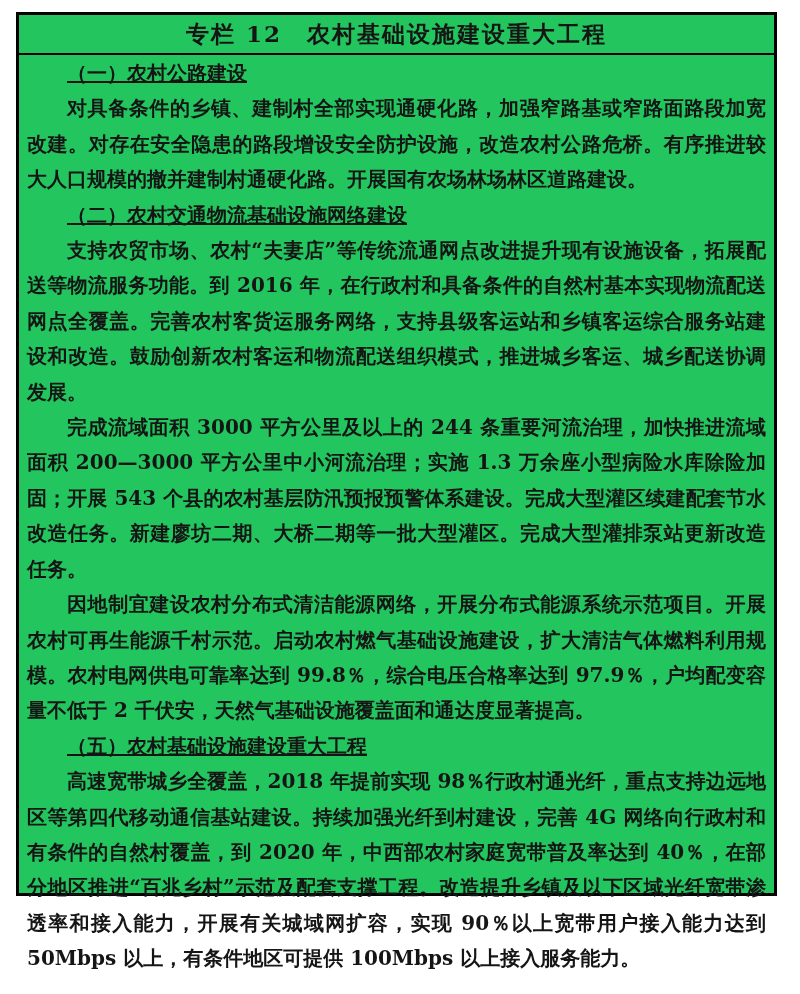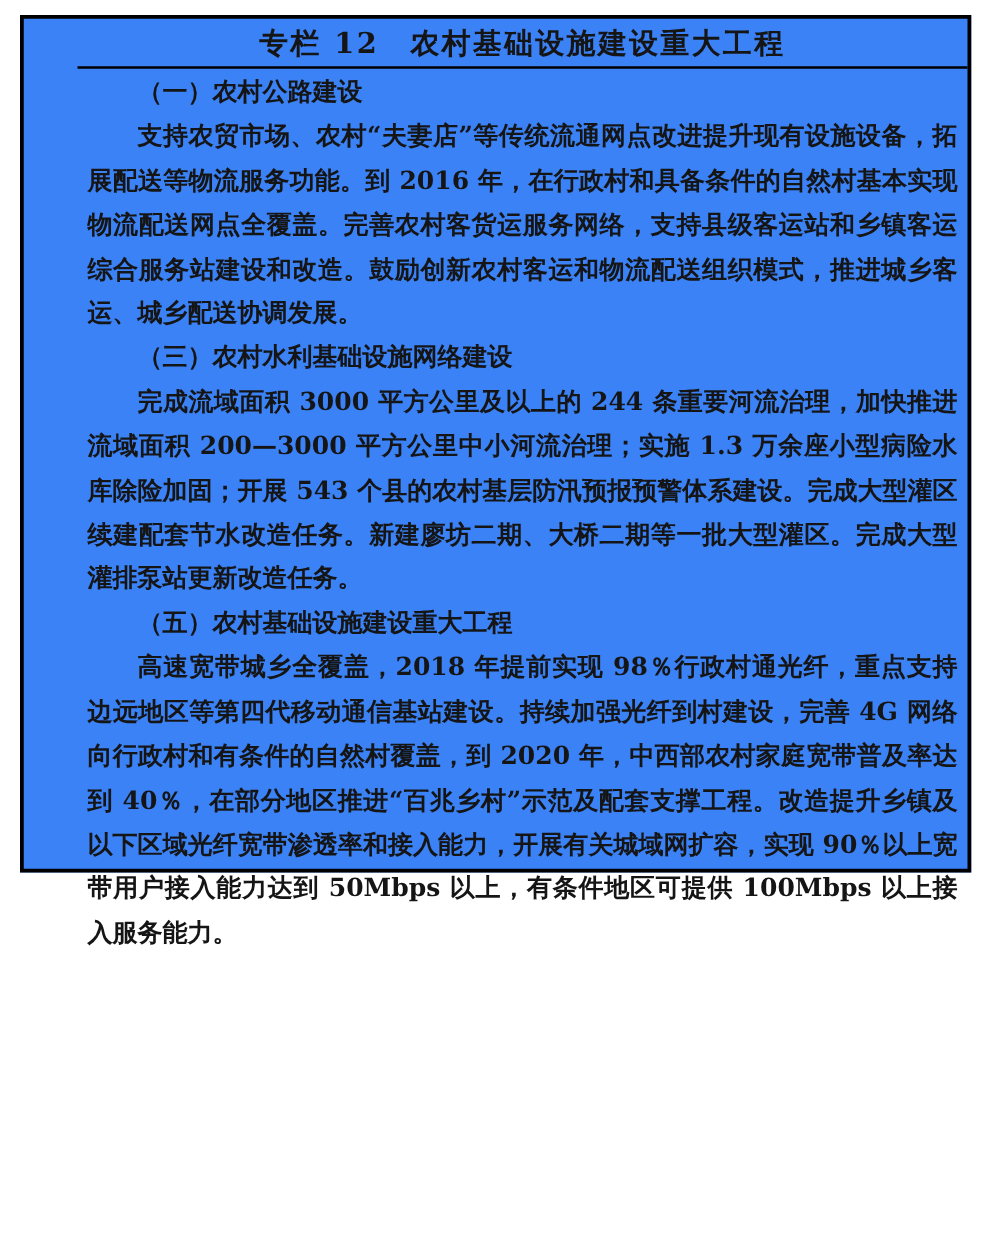--- a/index.html
+++ b/index.html
@@ -12,25 +12,24 @@
     height: 994px;
     position: relative;
     font-family: "DejaVu Serif", "Liberation Serif", serif;
     color: #151515;
   }
   .panel {
     position: absolute;
     left: 16px;
     top: 12px;
     width: 761px;
-    height: 686px;
+    height: 884px;
     border: 3px solid #000000;
     box-sizing: border-box;
-    background: #3b82f6;
-    padding-left: 43px;
+    background: #22c55e;
   }
   .title-bar {
     height: 38px;
     border-bottom: 2px solid #000000;
     display: flex;
     align-items: center;
     justify-content: center;
   }
   .title-text {
     font-size: 23px;
@@ -43,49 +42,52 @@
     font-size: 20px;
     line-height: 35.4px;
     font-weight: bold;
     text-align: justify;
     text-justify: inter-ideograph;
   }
   .section-heading {
     text-indent: 2em;
     margin: 0;
     font-weight: bold;
+    text-decoration: underline;
   }
   .section-para {
     text-indent: 2em;
     margin: 0;
     font-weight: bold;
   }
 </style>
 </head>
 <body>
 
 <div class="panel">
   <div class="title-bar">
     <span class="title-text">专栏 12　农村基础设施建设重大工程</span>
   </div>
   <div class="panel-body">
   <div class="section">
     <p class="section-heading">（一）农村公路建设</p>
+    <p class="section-para">对具备条件的乡镇、建制村全部实现通硬化路，加强窄路基或窄路面路段加宽改建。对存在安全隐患的路段增设安全防护设施，改造农村公路危桥。有序推进较大人口规模的撤并建制村通硬化路。开展国有农场林场林区道路建设。</p>
   </div>
 
   <div class="section">
+    <p class="section-heading">（二）农村交通物流基础设施网络建设</p>
     <p class="section-para">支持农贸市场、农村“夫妻店”等传统流通网点改进提升现有设施设备，拓展配送等物流服务功能。到 2016 年，在行政村和具备条件的自然村基本实现物流配送网点全覆盖。完善农村客货运服务网络，支持县级客运站和乡镇客运综合服务站建设和改造。鼓励创新农村客运和物流配送组织模式，推进城乡客运、城乡配送协调发展。</p>
   </div>
 
   <div class="section">
-    <p class="section-heading">（三）农村水利基础设施网络建设</p>
     <p class="section-para">完成流域面积 3000 平方公里及以上的 244 条重要河流治理，加快推进流域面积 200—3000 平方公里中小河流治理；实施 1.3 万余座小型病险水库除险加固；开展 543 个县的农村基层防汛预报预警体系建设。完成大型灌区续建配套节水改造任务。新建廖坊二期、大桥二期等一批大型灌区。完成大型灌排泵站更新改造任务。</p>
   </div>
 
   <div class="section">
+    <p class="section-para">因地制宜建设农村分布式清洁能源网络，开展分布式能源系统示范项目。开展农村可再生能源千村示范。启动农村燃气基础设施建设，扩大清洁气体燃料利用规模。农村电网供电可靠率达到 99.8％，综合电压合格率达到 97.9％，户均配变容量不低于 2 千伏安，天然气基础设施覆盖面和通达度显著提高。</p>
   </div>
 
   <div class="section">
     <p class="section-heading">（五）农村基础设施建设重大工程</p>
     <p class="section-para">高速宽带城乡全覆盖，2018 年提前实现 98％行政村通光纤，重点支持边远地区等第四代移动通信基站建设。持续加强光纤到村建设，完善 4G 网络向行政村和有条件的自然村覆盖，到 2020 年，中西部农村家庭宽带普及率达到 40％，在部分地区推进“百兆乡村”示范及配套支撑工程。改造提升乡镇及以下区域光纤宽带渗透率和接入能力，开展有关城域网扩容，实现 90％以上宽带用户接入能力达到 50Mbps 以上，有条件地区可提供 100Mbps 以上接入服务能力。</p>
   </div>
 </div>
 </div>
 
 </body></html>

